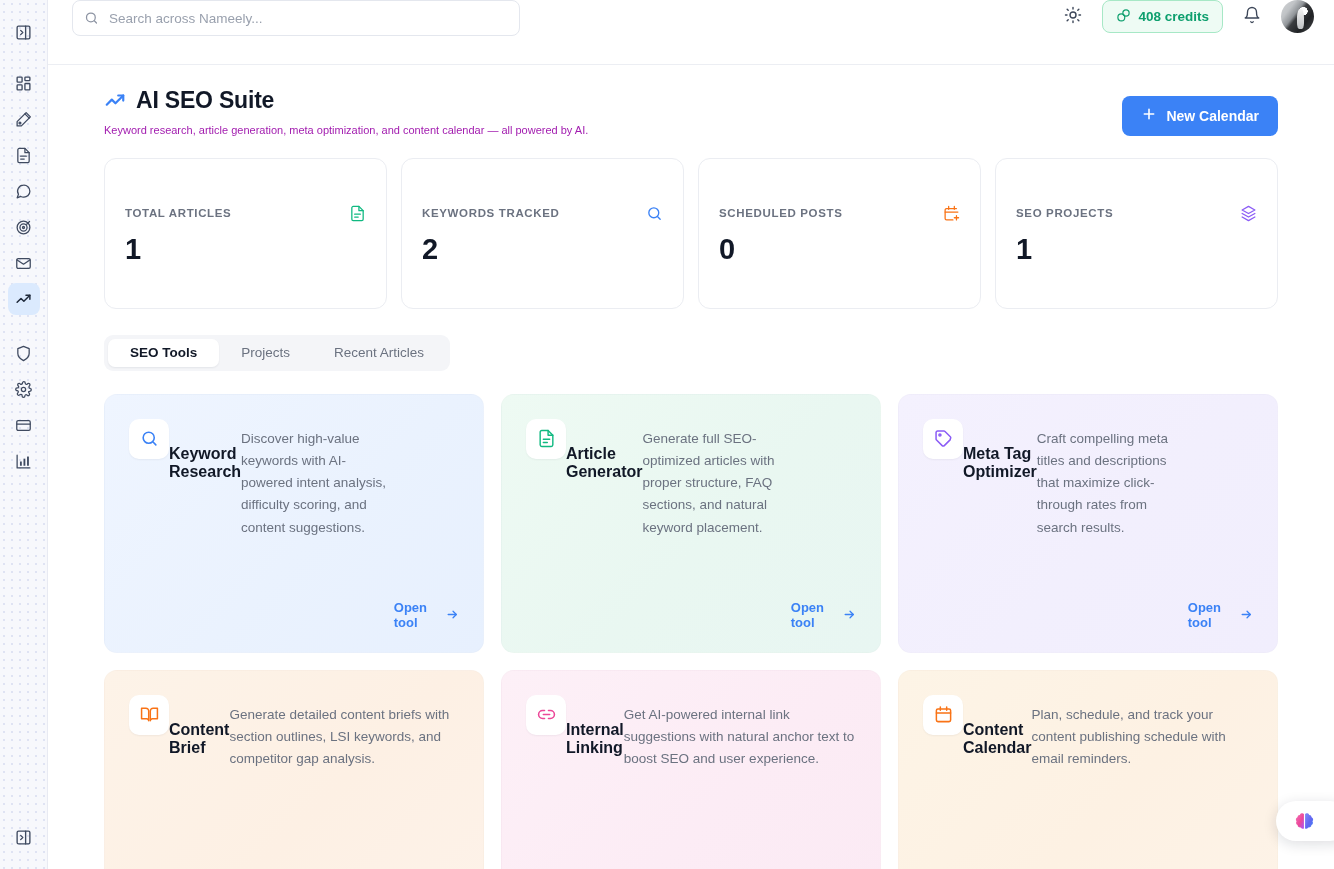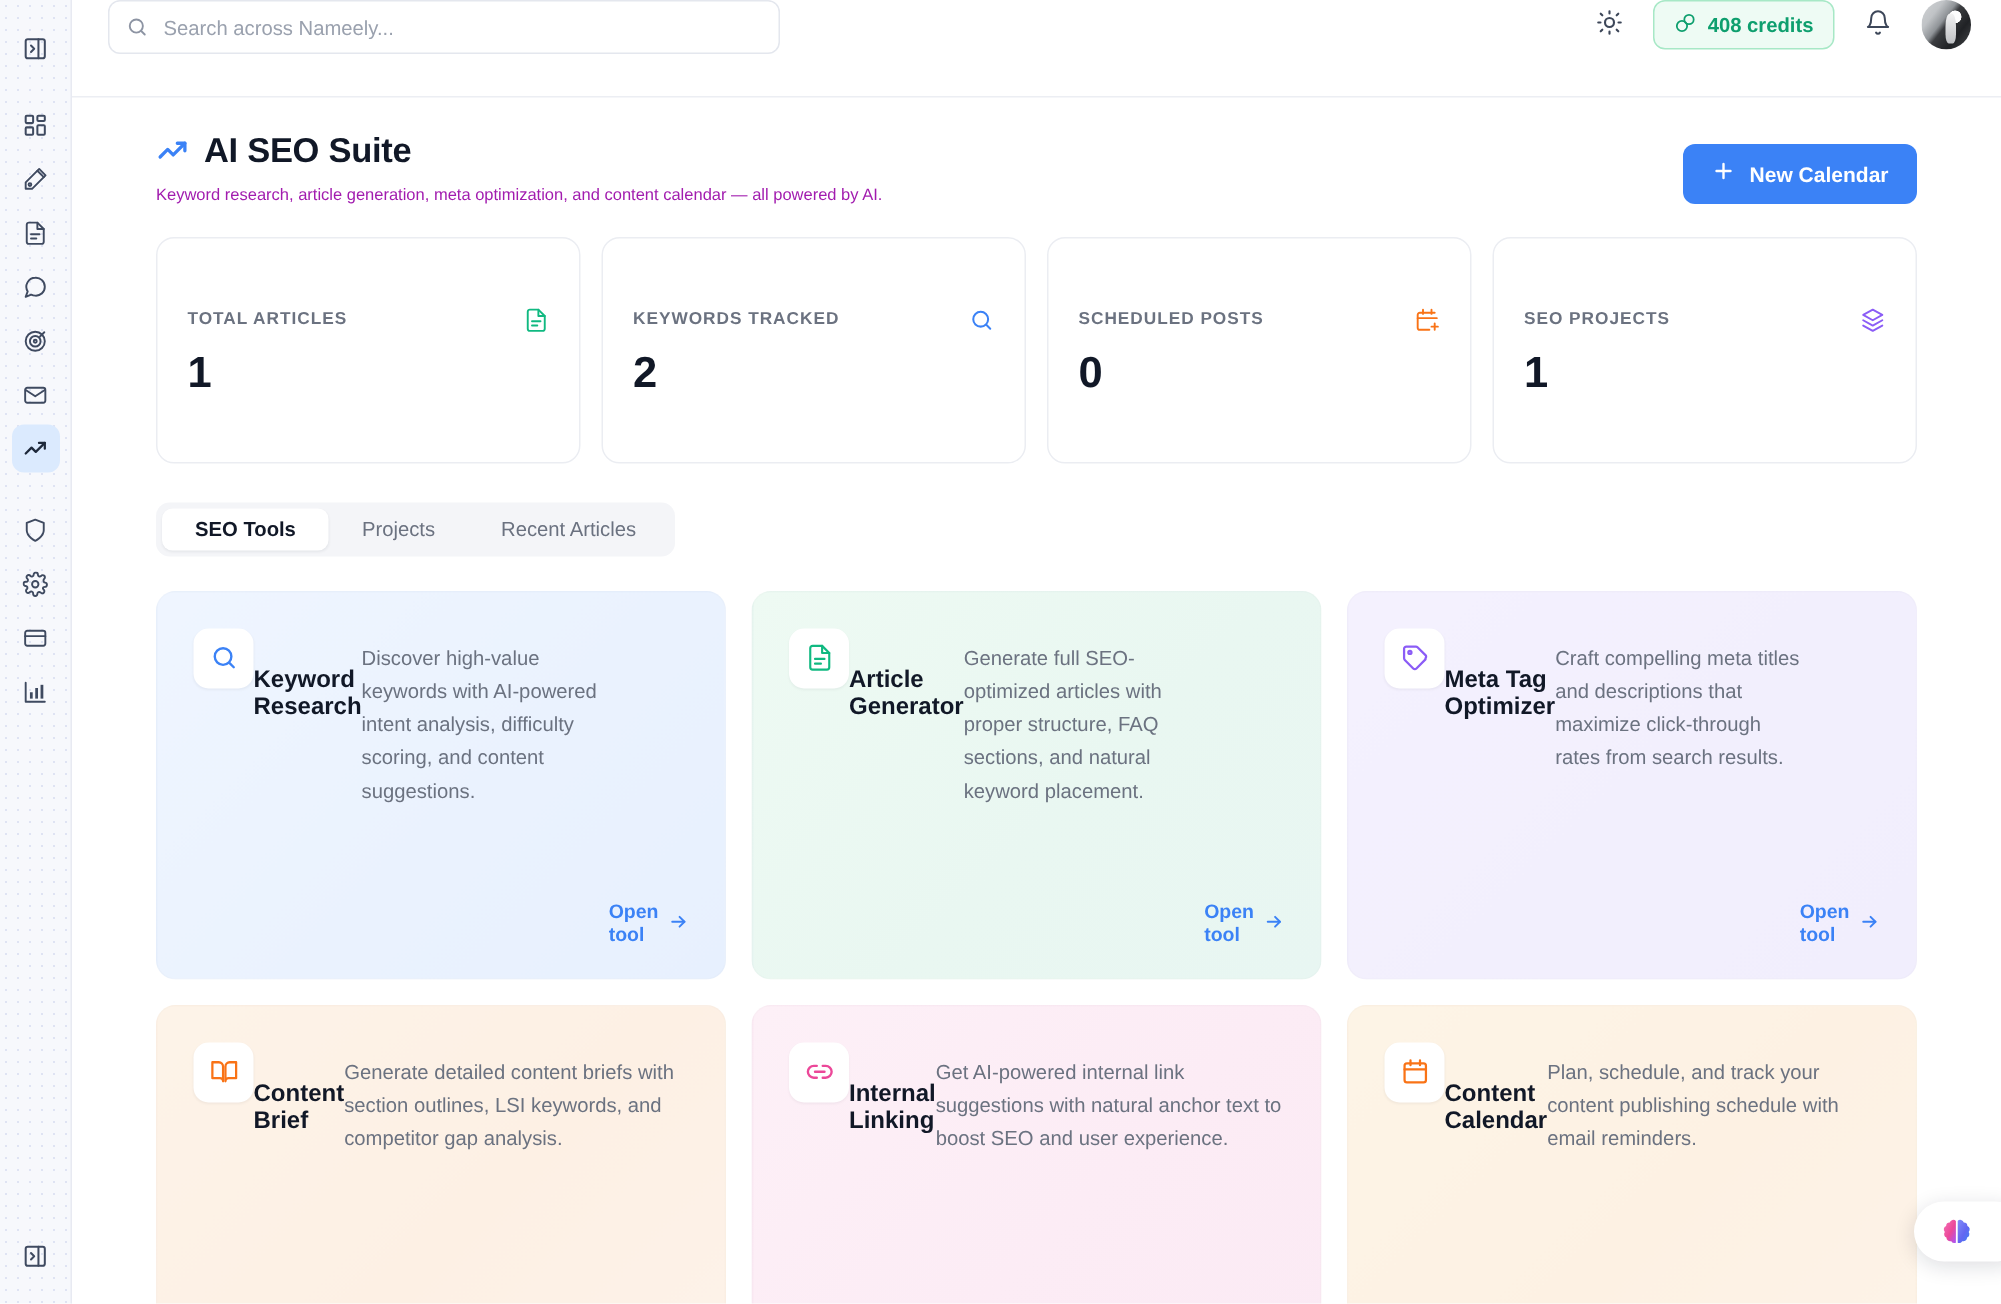--- a/index.html
+++ b/index.html
@@ -148,21 +148,21 @@
   .tool-ico-box{
     width:40px; height:40px; border-radius:10px; background:#fff;
     display:flex; align-items:center; justify-content:center;
     box-shadow:0 1px 2px rgba(16,24,40,.05); flex:none;
   }
   .tool-ico-box svg{ width:19px; height:19px; }
   .tool-title{ margin-top:26px; font-size:16px; font-weight:700; color:#111827; }
   .tool-desc{ margin-top:9px; font-size:13.5px; line-height:1.65; color:#6b7280; }
   .tool-link{
     margin-top:auto; padding-top:18px;
-    display:flex; align-items:center; gap:7px;
+    display:flex; align-items:center; gap:19px;
     font-size:13px; font-weight:600; color:#3b82f6;
   }
   .tool-link svg{ width:13px; height:13px; }
 
   
   .t-blue  { background:linear-gradient(135deg,#eff5ff 0%,#eaf2fe 55%,#e7f0fe 100%); }
   .t-green { background:linear-gradient(135deg,#eefaf3 0%,#e9f7f1 55%,#e8f6f2 100%);justify-content:space-between; }
   .t-purple{ background:linear-gradient(135deg,#f4f1fe 0%,#f2effd 55%,#f1eefd 100%); }
   .t-orange{ background:linear-gradient(135deg,#fdf3e8 0%,#fdf0e4 55%,#fdf2e9 100%); }
   .t-pink  { background:linear-gradient(135deg,#fdf0f7 0%,#fcecf5 55%,#fbeaf4 100%); }

